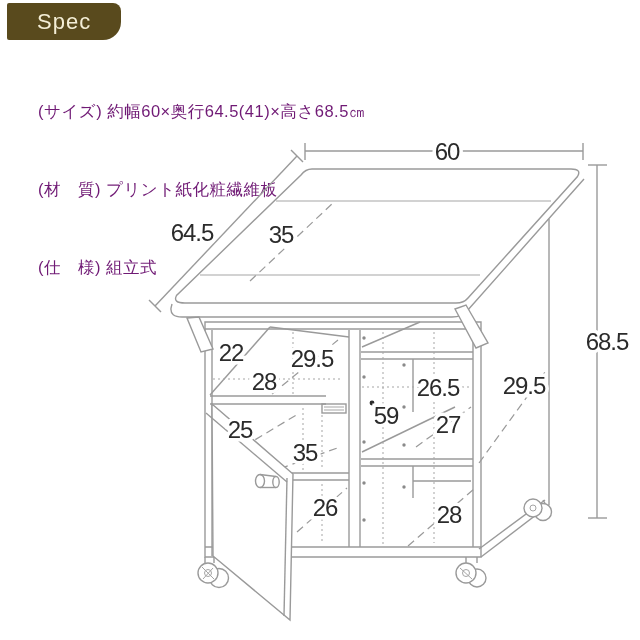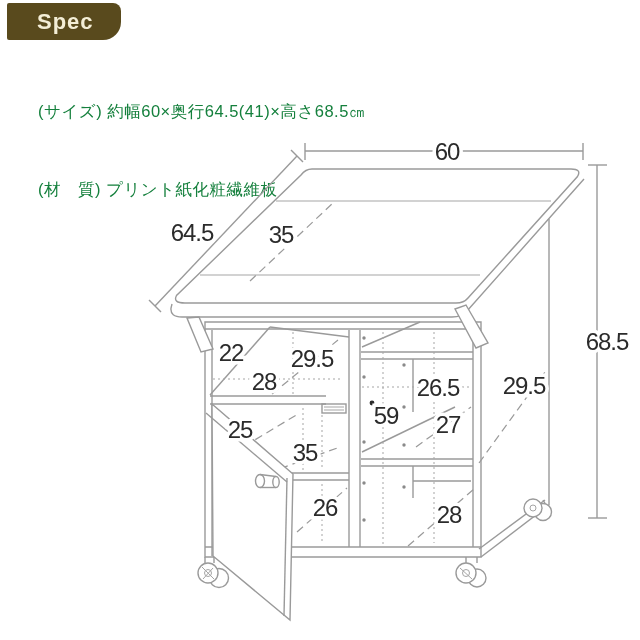--- a/index.html
+++ b/index.html
@@ -1,21 +1,21 @@
 <!DOCTYPE html>
 <html><head>
 <meta charset="utf-8">
 <style>
   html,body{margin:0;padding:0;background:#ffffff;}
   #stage{position:relative;width:640px;height:640px;background:#fff;overflow:hidden;
          font-family:"Liberation Sans","DejaVu Sans",sans-serif;}
   #spec-header{position:absolute;left:7px;top:3px;width:114px;height:37px;
     background:#594a1d;color:#f4eed6;border-radius:2px 8px 18px 2px;
     display:flex;align-items:center;box-sizing:border-box;padding-left:30px;
-    font-size:22px;letter-spacing:1px;font-weight:bold;}
+    font-size:22px;letter-spacing:1px;}
   #spec-list{position:absolute;left:38px;top:46px;color:#3b3b3b;
     font-size:16.5px;line-height:26px;letter-spacing:0.5px;white-space:pre;}
   .spec-line{height:26px;}
   svg text{font-family:"Liberation Sans","DejaVu Sans",sans-serif;font-size:24px;
     fill:#2b2b2b;stroke:#ffffff;stroke-width:7px;paint-order:stroke;
     text-anchor:middle;letter-spacing:-1px;}
   .ln{stroke:#9a9a9a;stroke-width:1.4;fill:none;}
   .thin{stroke:#a5a5a5;stroke-width:1;fill:none;}
   .dash{stroke:#9a9a9a;stroke-width:1.2;fill:none;stroke-dasharray:8 5;}
   .dot{stroke:#a5a5a5;stroke-width:1;fill:none;stroke-dasharray:2 3;}
@@ -24,23 +24,24 @@
 </style>
 </head>
 <body>
 
 <div id="stage" style="background: rgb(255, 255, 255);">
 
   <div id="spec-header" style="background: rgb(89, 74, 29); color: rgb(244, 238, 214);">
     <span>Spec</span>
   </div>
 
-  <div id="spec-list" style="color: #15803d;">
+  <div id="spec-list" style="color: #701a75;">
     <div class="spec-line">(サイズ) 約幅60×奥行64.5(41)×高さ68.5㎝</div>
     <div class="spec-line">(材　質) プリント紙化粧繊維板</div>
+    <div class="spec-line">(仕　様) 組立式</div>
   </div>
 
   <svg width="640" height="640" viewBox="0 0 640 640" style="position:absolute;left:0;top:0;">
 
     <g>
       <line class="ln" x1="305" y1="151" x2="583" y2="151"></line>
       <line class="ln" x1="305" y1="143" x2="305" y2="160"></line>
       <line class="ln" x1="583" y1="143" x2="583" y2="160"></line>
       <line class="ln" x1="297" y1="156" x2="155" y2="306"></line>
       <line class="ln" x1="291" y1="150" x2="303" y2="162"></line>

